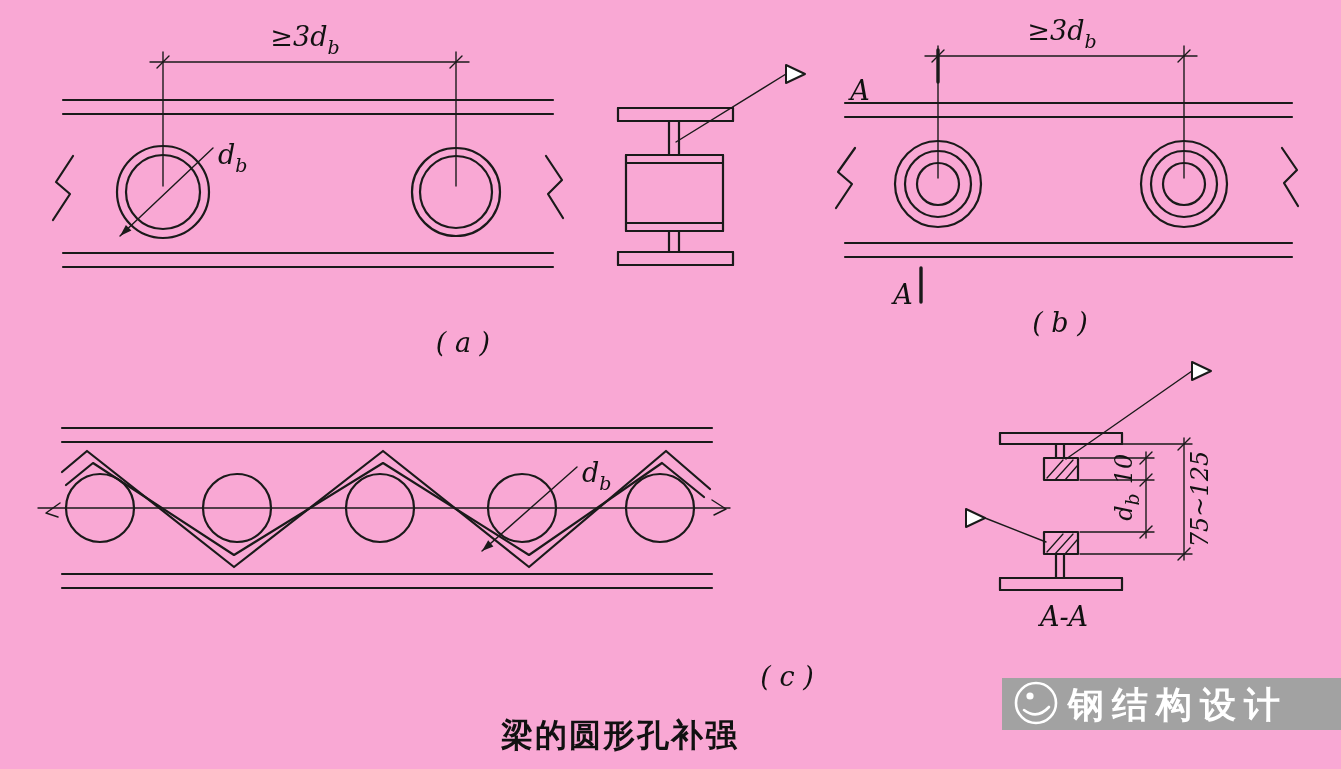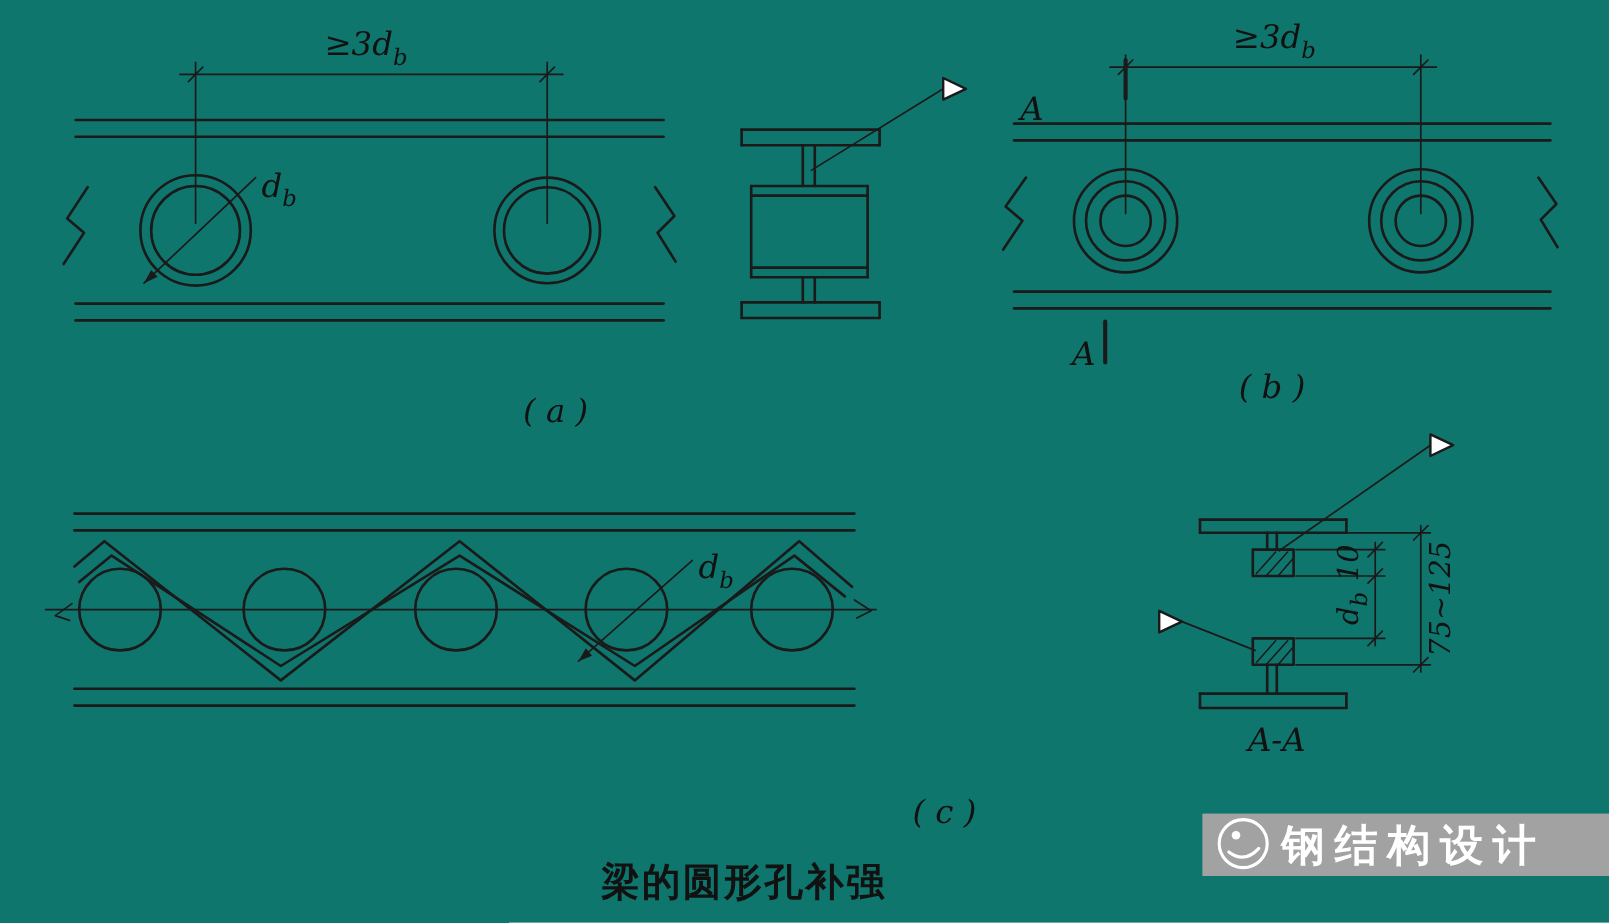--- a/index.html
+++ b/index.html
@@ -1,17 +1,17 @@
 <!DOCTYPE html>
 <html><head>
 <meta charset="utf-8">
 <style>
   html,body { margin:0; padding:0; background:#ffffff; }
   #stage {
-    position:relative; width:1341px; height:769px; background:#0f766e;
+    position:relative; width:1341px; height:769px; background:#f9a8d4;
     font-family:"DejaVu Serif", serif; overflow:hidden;
   }
   #dw line, #dw polyline, #dw circle, #dw rect, #dw path {
     stroke:#1a1a1a; stroke-width:2.2; fill:none;
     stroke-linecap:round; stroke-linejoin:round;
   }
   #dw .thn, #dw .thn line, #dw .thn polyline { stroke-width:1.4; }
   #dw .thk { stroke-width:3.4; }
   #dw .tick { stroke-width:2; }
   #dw .arr { fill:#1a1a1a; stroke:none; }

